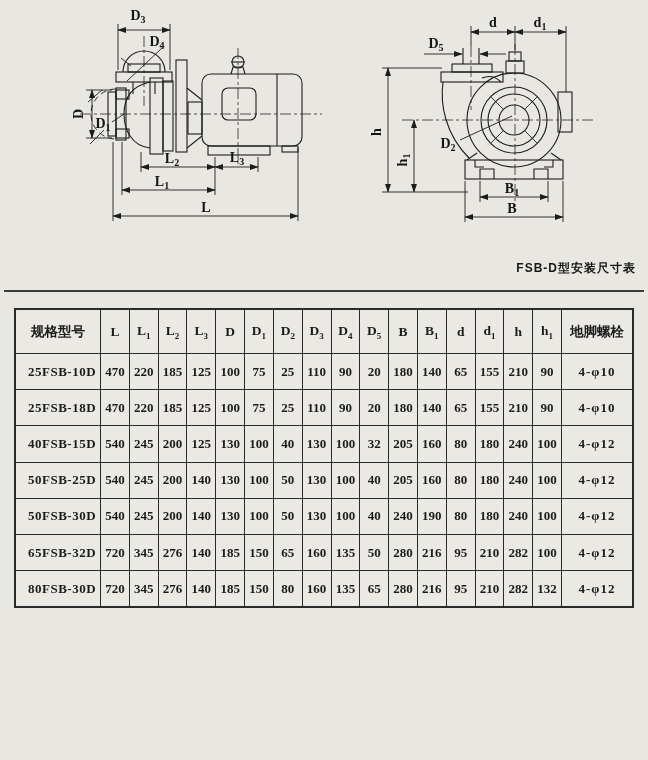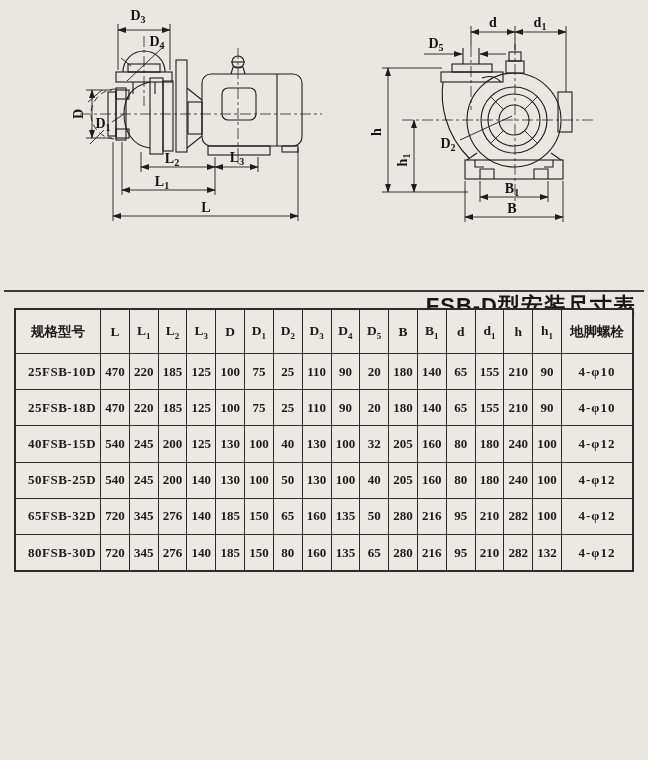--- a/index.html
+++ b/index.html
@@ -17,23 +17,22 @@
   svg .thin{stroke:#1d1d1d;stroke-width:0.9;fill:none;}
   svg .cl{stroke:#2a2a2a;stroke-width:0.8;fill:none;stroke-dasharray:11 3 3 3;}
   svg .dash{stroke:#1d1d1d;stroke-width:0.9;fill:none;stroke-dasharray:6 4;}
   svg text.dlab{
     font-family:"Liberation Serif","DejaVu Serif",serif;
     font-weight:700;font-size:14px;fill:#141414;
   }
   
   #title-block{
     position:absolute;left:0;top:260px;width:636px;text-align:right;
-    font-size:22px;font-weight:600;letter-spacing:1px;
+    font-size:12px;font-weight:600;letter-spacing:1px;
     font-family:"Liberation Sans","DejaVu Sans",sans-serif;
-    margin-top:31px;
   }
   #title-rule{
     position:absolute;left:4px;top:290px;width:640px;height:0;
     border-top:2px solid #3a3a3a;
   }
   
   #dim-table-wrap{position:absolute;left:14px;top:308px;width:620px;}
   table{
     border-collapse:collapse;table-layout:fixed;width:620px;
     background:#ebe9e4;
@@ -309,20 +308,40 @@
           <td class="c10">40</td>
           <td class="c11">205</td>
           <td class="c12">160</td>
           <td class="c13">80</td>
           <td class="c14">180</td>
           <td class="c15">240</td>
           <td class="c16">100</td>
           <td class="c17">4-φ12</td>
         </tr>
         <tr>
+          <td class="c0">50FSB-30D</td>
+          <td class="c1">540</td>
+          <td class="c2">245</td>
+          <td class="c3">200</td>
+          <td class="c4">140</td>
+          <td class="c5">130</td>
+          <td class="c6">100</td>
+          <td class="c7">50</td>
+          <td class="c8">130</td>
+          <td class="c9">100</td>
+          <td class="c10">40</td>
+          <td class="c11">240</td>
+          <td class="c12">190</td>
+          <td class="c13">80</td>
+          <td class="c14">180</td>
+          <td class="c15">240</td>
+          <td class="c16">100</td>
+          <td class="c17">4-φ12</td>
+        </tr>
+        <tr>
           <td class="c0">65FSB-32D</td>
           <td class="c1">720</td>
           <td class="c2">345</td>
           <td class="c3">276</td>
           <td class="c4">140</td>
           <td class="c5">185</td>
           <td class="c6">150</td>
           <td class="c7">65</td>
           <td class="c8">160</td>
           <td class="c9">135</td>

